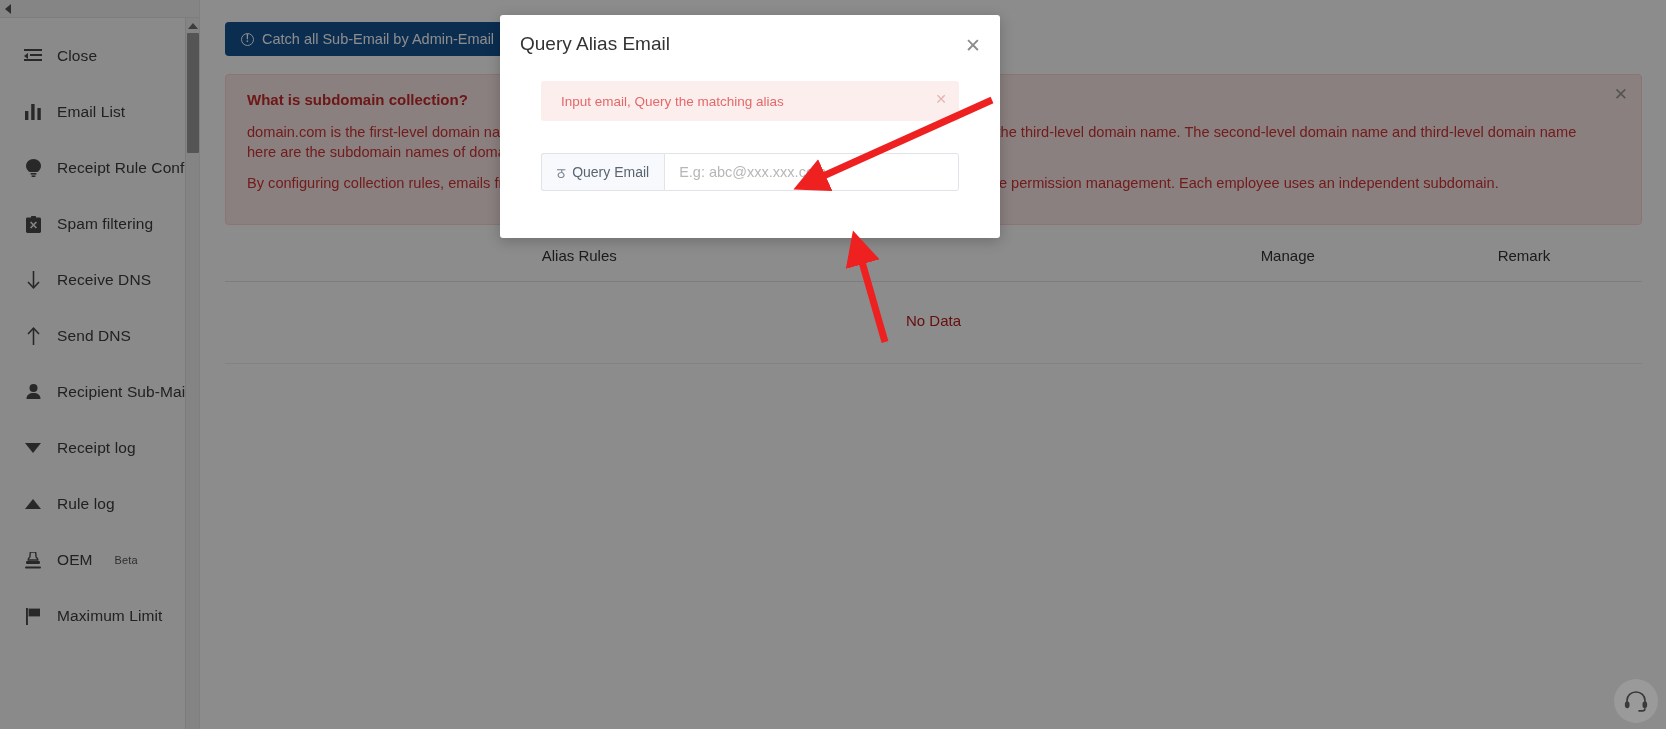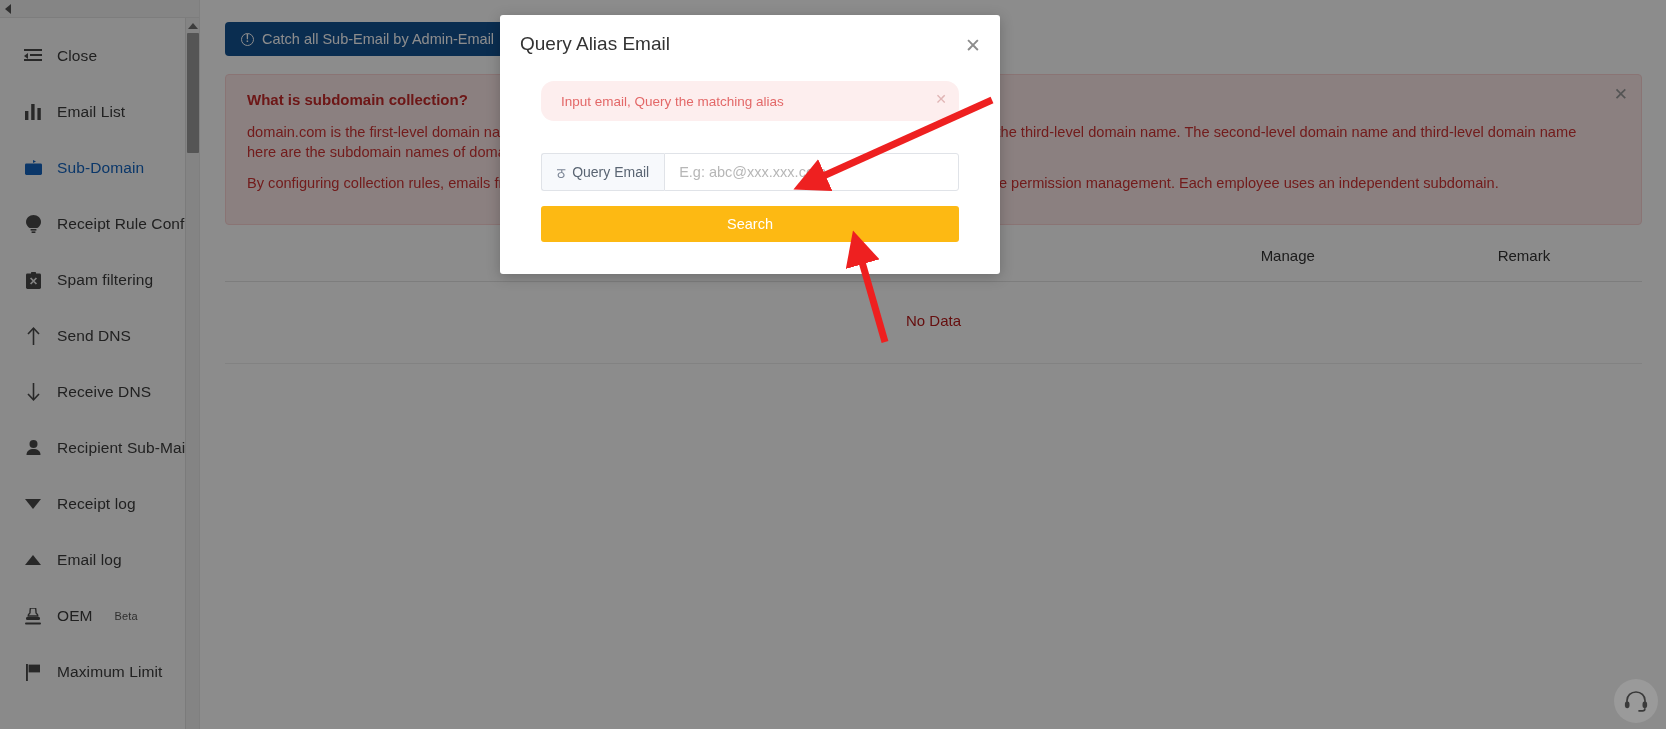--- a/index.html
+++ b/index.html
@@ -164,21 +164,21 @@
   }
   .modal-title { font-size: 19px; color: #333; font-weight: 400; }
   .modal-x {
     position: absolute; right: 19px; top: 21px;
     font-size: 19px; color: #8c8c8c; cursor: pointer; line-height: 1;
   }
   .modal-body { padding: 26px 41px 32px 41px; }
 
   .inline-alert {
     background: #fdeeee;
-    border-radius: 13px;
+    border-radius: 3px;
     padding: 11px 34px 11px 20px;
     position: relative;
     margin-bottom: 32px;
   }
   .inline-alert-text { font-size: 13.5px; color: #e36868; }
   .inline-alert-x {
     position: absolute; right: 12px; top: 11px;
     color: #e0b5b5; font-size: 14px; cursor: pointer; line-height: 1;
   }
 
@@ -258,29 +258,20 @@
           <svg width="16" height="16" viewBox="0 0 16 16" fill="currentColor">
             <rect x="0" y="7" width="3.4" height="9"></rect>
               <rect x="6.2" y="0" width="3.4" height="16"></rect>
             <rect x="12.4" y="4" width="3.4" height="12"></rect>
           </svg>
         </span>
         <span>Email List</span>
       </div>
 
 
-      <div class="side-item active">
-        <span class="ico">
-          <svg width="17" height="16" viewBox="0 0 17 16" fill="currentColor">
-            <path d="M8 0 L11 1.6 L8 3 Z"></path>
-            <rect x="0" y="3.4" width="17" height="11.6" rx="1.4"></rect>
-          </svg>
-        </span>
-        <span>Sub-Domain</span>
-      </div>
 
       <div class="side-item">
         <span class="ico">
           <svg width="15" height="18" viewBox="0 0 15 18" fill="currentColor">
             <path d="M7.5 0 C3.4 0 0 3.1 0 6.9 C0 9.7 1.8 11.6 3.6 12.9 L11.4 12.9 C13.2 11.6 15 9.7 15 6.9 C15 3.1 11.6 0 7.5 0 Z"></path>
             <rect x="4.6" y="14" width="5.8" height="1.6"></rect>
             <rect x="5.6" y="16.4" width="3.8" height="1.6"></rect>
           </svg>
         </span>
         <span>Receipt Rule Config</span>
@@ -293,35 +284,35 @@
             <rect x="0" y="1.6" width="15" height="15.4" rx="1.4"></rect>
             <path d="M4.6 6 L10.4 12 M10.4 6 L4.6 12" stroke="#f1f1f1" stroke-width="1.7" fill="none"></path>
           </svg>
         </span>
         <span>Spam filtering</span>
       </div>
 
       <div class="side-item">
         <span class="ico">
           <svg width="15" height="18" viewBox="0 0 15 18" stroke="currentColor" stroke-width="1.6" fill="none">
+            <path d="M7.5 0 L7.5 16"></path>
+              <path d="M2 11 L7.5 16.8 L13 11"></path>
+          </svg>
+        </span>
+        <span>Receive DNS</span>
+      </div>
+
+      <div class="side-item">
+        <span class="ico">
+          <svg width="15" height="18" viewBox="0 0 15 18" stroke="currentColor" stroke-width="1.6" fill="none">
             <path d="M7.5 18 L7.5 1.5"></path>
               <path d="M2 7 L7.5 1.2 L13 7"></path>
           </svg>
         </span>
         <span>Send DNS</span>
-      </div>
-
-      <div class="side-item">
-        <span class="ico">
-          <svg width="15" height="18" viewBox="0 0 15 18" stroke="currentColor" stroke-width="1.6" fill="none">
-            <path d="M7.5 0 L7.5 16"></path>
-              <path d="M2 11 L7.5 16.8 L13 11"></path>
-          </svg>
-        </span>
-        <span>Receive DNS</span>
       </div>
 
       <div class="side-item">
         <span class="ico">
           <svg width="15" height="16" viewBox="0 0 15 16" fill="currentColor">
             <circle cx="7.5" cy="4" r="4"></circle>
             <path d="M0.5 15 C0.5 10.8 3.6 9 7.5 9 C11.4 9 14.5 10.8 14.5 15 Z"></path>
           </svg>
         </span>
         <span>Recipient Sub-Mail</span>
@@ -335,21 +326,21 @@
         </span>
         <span>Receipt log</span>
       </div>
 
       <div class="side-item">
         <span class="ico">
           <svg width="16" height="10" viewBox="0 0 16 10" fill="currentColor">
             <path d="M0 10 L16 10 L8 0 Z"></path>
           </svg>
         </span>
-        <span>Email log</span>
+        <span>Rule log</span>
       </div>
 
       <div class="side-item">
         <span class="ico">
           <svg width="16" height="17" viewBox="0 0 16 17" fill="currentColor">
             <path d="M5.4 0 C5.4 0 5 3 5 4.4 C5 5.8 3.2 6 3.2 8 L12.8 8 C12.8 6 11 5.8 11 4.4 C11 3 10.6 0 10.6 0 Z" fill="none" stroke="currentColor" stroke-width="1.4"></path>
             <rect x="1" y="9" width="14" height="3" rx="1.2"></rect>
             <rect x="0" y="14.4" width="16" height="2.2" rx="1"></rect>
           </svg>
         </span>
@@ -428,21 +419,20 @@
       </div>
 
       <div class="input-group">
         <div class="input-addon">
           <span class="addon-glyph">ठ</span>
           <span>Query Email</span>
         </div>
         <input class="email-input" type="text" placeholder="E.g: abc@xxx.xxx.com" style="">
       </div>
 
-      <button class="search-btn">Search</button>
     </div>
   </div>
 
   <svg class="annot" width="1666" height="729" viewBox="0 0 1666 729">
     <defs>
       <marker id="ah" markerWidth="5" markerHeight="5" refX="2.4" refY="2.5" orient="auto">
         <path d="M0,0 L5,2.5 L0,5 Z" fill="#ee2020"></path>
       </marker>
     </defs>
 

